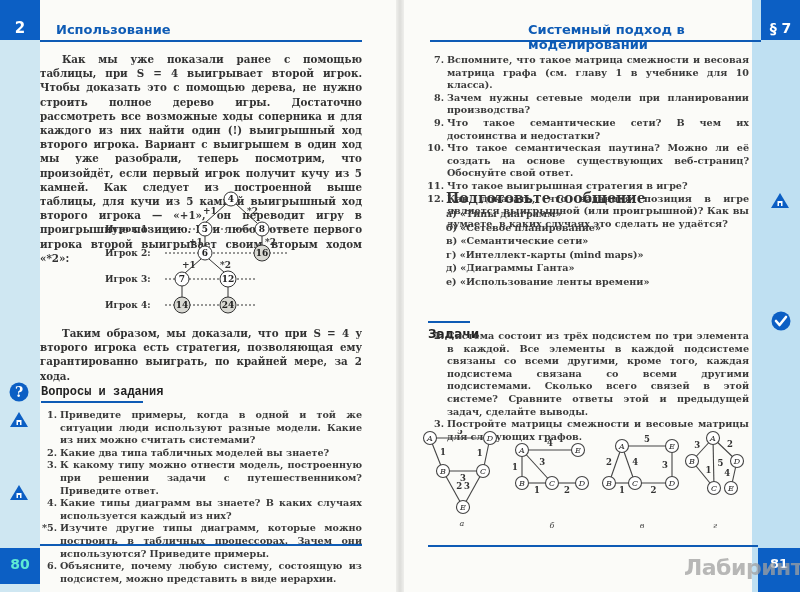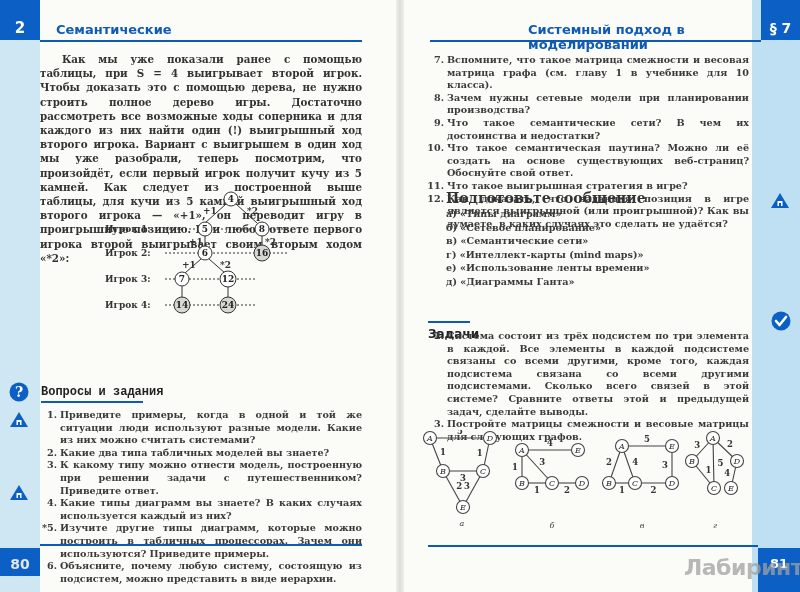--- a/index.html
+++ b/index.html
@@ -15,32 +15,32 @@
   .body-text{position:absolute;font-size:10.3px;line-height:14.2px;font-weight:bold;color:#333;text-align:justify;}
   .body-text p{margin:0;text-indent:22px;}
   .h2{position:absolute;font-family:"DejaVu Sans",sans-serif;font-weight:bold;font-size:12px;color:#222;}
   .h2-line{position:absolute;height:2px;background:#0e5bb5;}
   ol.q{list-style:none;margin:0;padding:0;position:absolute;font-size:9.6px;line-height:12.6px;font-weight:bold;color:#3a3a3a;}
   ol.q li{position:relative;padding-left:20px;text-align:justify;}
   ol.q li .n{position:absolute;left:0;top:0;width:17px;text-align:right;}
   .sub{position:absolute;font-size:14px;font-weight:bold;color:#333;text-align:right;}
   ul.msg{list-style:none;margin:0;padding:0;position:absolute;font-size:9.6px;line-height:13.5px;font-weight:bold;color:#3a3a3a;}
   .footer-line{position:absolute;top:545px;height:2px;background:#0e5bb5;}
-  .pagenum-left{position:absolute;left:0;top:548px;width:40px;height:28px;background:#0c5fc4;color:#e5e5e5;font-family:"DejaVu Sans",sans-serif;font-weight:bold;font-size:14px;display:flex;justify-content:center;padding-top:8px;box-sizing:border-box;}
+  .pagenum-left{position:absolute;left:0;top:548px;width:40px;height:36px;background:#0c5fc4;color:#5eead4;font-family:"DejaVu Sans",sans-serif;font-weight:bold;font-size:14px;display:flex;justify-content:center;padding-top:8px;box-sizing:border-box;}
   .pagenum-right{position:absolute;left:358px;top:548px;width:42px;height:56px;background:#0c5fc4;color:#fff;font-family:"DejaVu Sans",sans-serif;font-weight:bold;font-size:13px;display:flex;justify-content:center;padding-top:8px;box-sizing:border-box;}
   .icon{position:absolute;}
   .watermark{position:absolute;left:684px;top:555px;font-family:"DejaVu Sans",sans-serif;font-size:22px;font-weight:bold;color:rgba(160,160,160,0.75);letter-spacing:-0.5px;}
   svg text{font-family:"DejaVu Serif","Liberation Serif",serif;}
 </style>
 </head>
 <body>
 
 <div class="page page-left">
   <div class="chapter-box">2</div>
-  <div class="header-title" style="left:56px;">Семантические</div>
+  <div class="header-title" style="left:56px;">Использование</div>
   <div class="header-line" style="left:40px;width:322px;"></div>
 
   <div class="body-text" style="left:40px;top:52px;width:322px;">
     <p>Как мы уже показали ранее с помощью таблицы, при S = 4 выигрывает второй игрок. Чтобы доказать это с помощью дерева, не нужно строить полное дерево игры. Достаточно рассмотреть все возможные ходы соперника и для каждого из них найти один (!) выигрышный ход второго игрока. Вариант с выигрышем в один ход мы уже разобрали, теперь посмотрим, что произойдёт, если первый игрок получит кучу из 5 камней. Как следует из построенной выше таблицы, для кучи из 5 камней выигрышный ход второго игрока — «+1», он переводит игру в проигрышную позицию. При любом ответе первого игрока второй выигрывает своим вторым ходом «*2»:</p>
   </div>
 
   <svg class="icon" style="left:105px;top:190px;" width="200" height="130">
     <g stroke="#333" stroke-width="1" fill="none">
 
       <line x1="60" y1="39" x2="184" y2="39" stroke-dasharray="2,2"></line>
@@ -86,20 +86,23 @@
       <text x="157" y="42">8</text>
       <text x="100" y="66">6</text>
       <text x="157" y="66">16</text>
       <text x="77" y="92">7</text>
       <text x="123" y="92">12</text>
       <text x="77" y="118">14</text>
       <text x="123" y="118">24</text>
     </g>
   </svg>
 
+  <div class="body-text" style="left:40px;top:326px;width:322px;">
+    <p>Таким образом, мы доказали, что при S = 4 у второго игрока есть стратегия, позволяющая ему гарантированно выиграть, по крайней мере, за 2 хода.</p>
+  </div>
 
   <svg class="icon" style="left:9px;top:382px;" width="20" height="20">
     <circle cx="10" cy="10" r="9.5" fill="#0c5fc4"></circle>
     <text x="10" y="15" text-anchor="middle" font-family="DejaVu Sans, sans-serif" font-weight="bold" font-size="14" fill="#fff">?</text>
   </svg>
   <div class="h2" style="left:41px;top:385px;font-family:Liberation Mono, monospace;">Вопросы и задания</div>
   <div class="h2-line" style="left:41px;top:401px;width:102px;"></div>
 
   <svg class="icon" style="left:9px;top:411px;" width="20" height="17">
     <polygon points="10,1 19,16 1,16" fill="#0c5fc4"></polygon>
@@ -143,22 +146,22 @@
   <svg class="icon" style="left:370px;top:192px;" width="20" height="17">
     <polygon points="10,1 19,16 1,16" fill="#0c5fc4"></polygon>
     <rect x="7.5" y="9" width="5" height="5" fill="#fff"></rect>
     <rect x="9" y="11" width="2" height="3" fill="#0c5fc4"></rect>
   </svg>
   <ul class="msg" style="left:46px;top:207px;">
     <li>а) «Типы диаграмм»</li>
     <li>б) «Сетевое планирование»</li>
     <li>в) «Семантические сети»</li>
     <li>г) «Интеллект-карты (mind maps)»</li>
+    <li>д) «Диаграммы Ганта»</li>
     <li>е) «Использование ленты времени»</li>
-    <li>д) «Диаграммы Ганта»</li>
   </ul>
 
   <div class="h2" style="left:28px;top:306px;margin-top:21px;">Задачи</div>
   <div class="h2-line" style="left:28px;top:321px;width:42px;"></div>
   <svg class="icon" style="left:371px;top:311px;" width="20" height="20">
     <circle cx="10" cy="10" r="9.5" fill="#0c5fc4"></circle>
     <polyline points="5,10 8.5,14 15,6" fill="none" stroke="#fff" stroke-width="2.6" stroke-linecap="round" stroke-linejoin="round"></polyline>
   </svg>
 
   <ol class="q" style="left:27px;top:330px;width:322px;">

